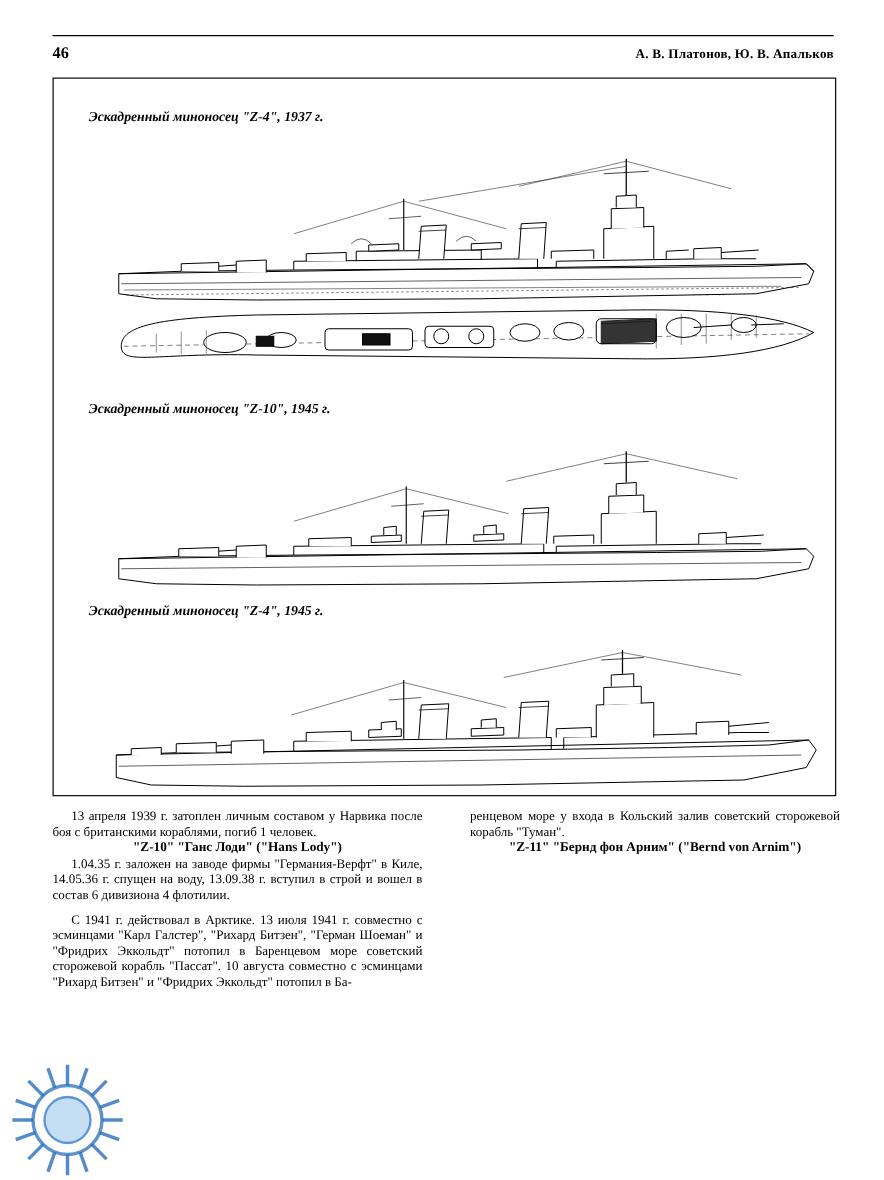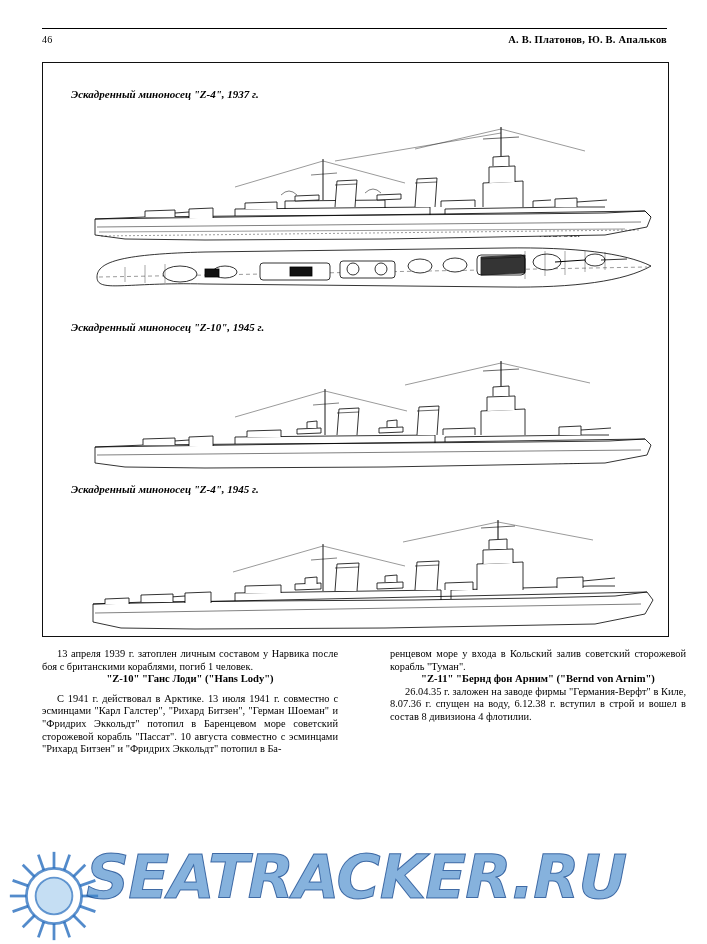--- a/index.html
+++ b/index.html
@@ -28,22 +28,22 @@
     left: 42px;
     top: 34px;
     width: 625px;
     display: flex;
     justify-content: space-between;
     align-items: baseline;
     font-size: 10.5px;
     letter-spacing: 0.2px;
   }
   .header .page-num {
-    font-weight: normal;
-    font-size: 10px;
+    font-weight: bold;
+    font-size: 13px;
   }
   .header .authors {
     font-weight: bold;
     font-size: 10.5px;
   }
   .header-rule {
     position: absolute;
     left: 42px;
     top: 28px;
     width: 625px;
@@ -88,21 +88,21 @@
 
   
   .col {
     position: absolute;
     width: 296px;
     font-size: 10.4px;
     line-height: 12.6px;
     text-align: justify;
   }
   .col-left { left: 42px; top: 648px; }
-  .col-right { left: 390px; top: 648px; }
+  .col-right { left: 376px; top: 648px; }
   .col p { margin: 0 0 0 0; }
   .col p.ind { text-indent: 15px; }
   .col p.gap { margin-top: 7px; }
   .sub-head {
     font-weight: bold;
     text-align: center;
     font-size: 10.6px;
     margin: 11px 0 6px 0;
   }
 
@@ -343,27 +343,27 @@
           <path d="M20 86 L20 81 L44 80 L44 86" fill="#fff"></path>
         </g>
       </svg>
     </div>
 
   </div>
 
   <div class="col col-left">
     <p class="ind">13 апреля 1939 г. затоплен личным составом у Нарвика после боя с британскими кораблями, погиб 1 человек.</p>
     <p class="sub-head">"Z-10" "Ганс Лоди"  ("Hans Lody")</p>
+    <p class="ind">1.04.35 г. заложен на заводе фирмы "Германия-Верфт" в Киле, 14.05.36 г. спущен на воду, 13.09.38 г. вступил в строй и вошел в состав 6 дивизиона 4 флотилии.</p>
     <p class="ind gap">С 1941 г. действовал в Арктике. 13 июля 1941 г. совместно с эсминцами "Карл Галстер", "Рихард Битзен", "Герман Шоеман" и "Фридрих Эккольдт" потопил в Баренцевом море советский сторожевой корабль "Пассат". 10 августа совместно с эсминцами "Рихард Битзен" и "Фридрих Эккольдт" потопил в Ба-</p>
   </div>
 
   <div class="col col-right">
     <p>ренцевом море у входа в Кольский залив советский сторожевой корабль "Туман".</p>
     <p class="sub-head">"Z-11" "Бернд фон Арним"  ("Bernd von Arnim")</p>
-    <p class="ind">26.04.35 г. заложен на заводе фирмы "Германия-Верфт" в Киле, 8.07.36 г. спущен на воду, 6.12.38 г. вступил в строй и вошел в состав 8 дивизиона 4 флотилии.</p>
   </div>
 
   <div class="watermark">
     <svg class="wm-burst" viewBox="0 0 100 100">
       <g>
         <circle cx="50" cy="50" r="30" fill="none" stroke="rgba(40,110,190,0.75)" stroke-width="3"></circle>
         <circle cx="50" cy="50" r="20" fill="rgba(90,160,220,0.35)" stroke="rgba(40,110,190,0.7)" stroke-width="2"></circle>
         <g stroke="rgba(40,110,190,0.8)" stroke-width="3">
           <path d="M50 2 L50 20"></path>
             <path d="M50 80 L50 98"></path>
@@ -377,16 +377,15 @@
             <path d="M61 78 L67 95"></path>
           <path d="M67 5 L61 22"></path>
             <path d="M39 78 L33 95"></path>
           <path d="M5 33 L22 39"></path>
             <path d="M78 61 L95 67"></path>
           <path d="M5 67 L22 61"></path>
             <path d="M78 39 L95 33"></path>
         </g>
       </g>
     </svg>
-    <div class="wm-text">SEATRACKER.RU</div>
   </div>
 
 </div>
 
 </body></html>

